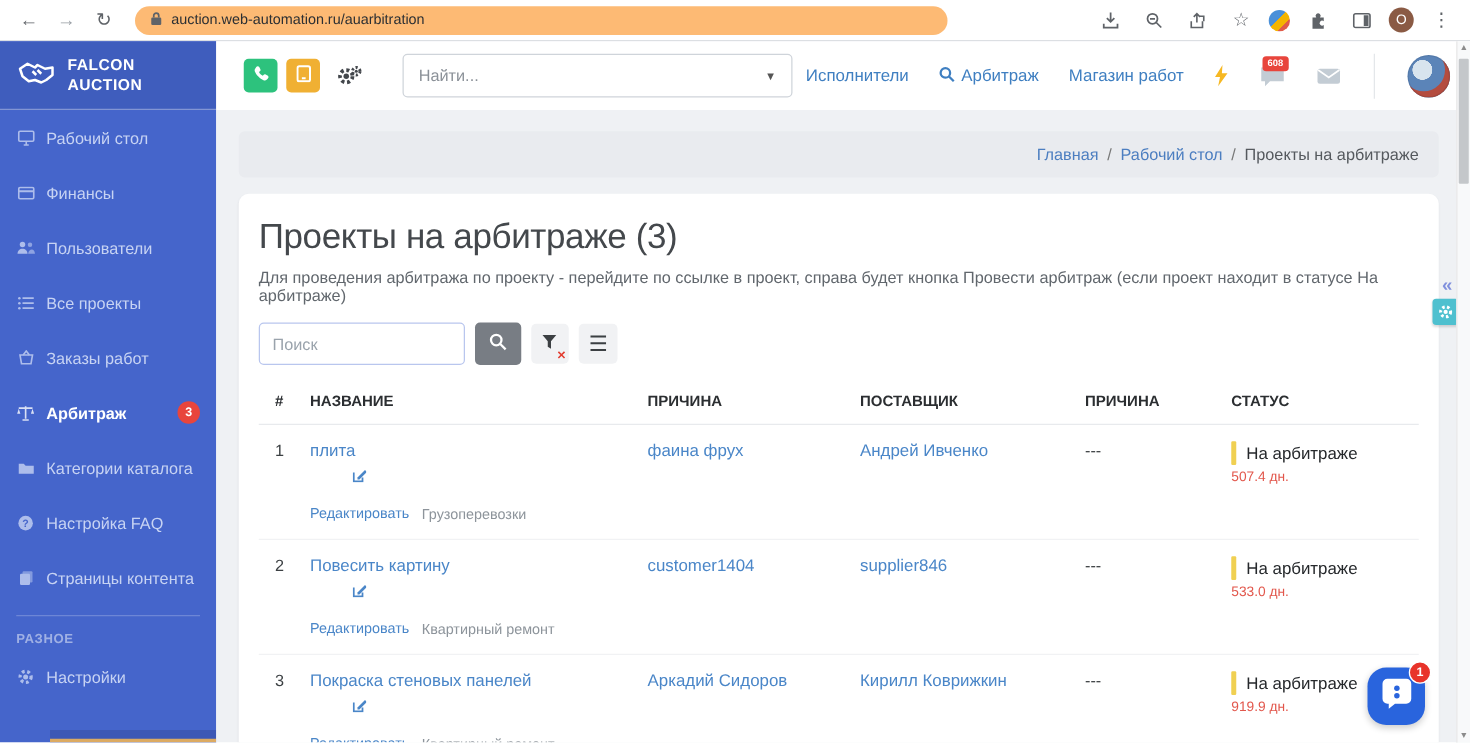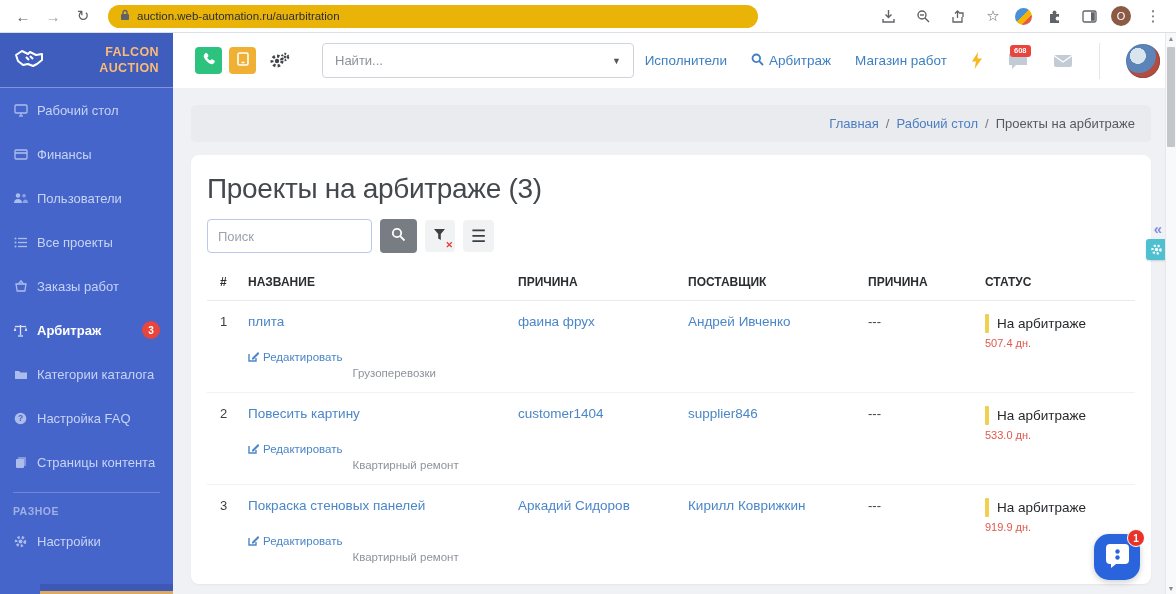--- a/index.html
+++ b/index.html
@@ -5,36 +5,36 @@
   * { margin:0; padding:0; box-sizing:border-box; }
   html,body { width:1176px; height:594px; overflow:hidden; background:#fff;
     font-family:"Liberation Sans", sans-serif; }
 
   
   .browser-bar{height:33px;display:flex;align-items:center;background:#fff;
     border-bottom:1px solid #dcdfe3;padding:0 10px;gap:4px;}
   .bico{width:26px;height:26px;display:flex;align-items:center;justify-content:center;
     color:#5f6368;font-size:15px;border-radius:50%;flex:0 0 auto;}
   .bico.dim{color:#9aa0a6;}
-  .url-pill{width:650px;height:23px;background:#eab308;border-radius:12px;display:flex;
+  .url-pill{width:650px;height:23px;background:#fdba74;border-radius:12px;display:flex;
     align-items:center;padding:0 12px;gap:7px;margin-left:8px;font-size:11.5px;color:#2b2f33;}
   .chrome-right{margin-left:auto;display:flex;align-items:center;gap:9px;}
   .ext-dot{width:17px;height:17px;border-radius:50%;
     background:linear-gradient(135deg,#4a90d9 0 45%,#f4b400 45% 70%,#e05b49 70% 100%);}
   .chrome-avatar{width:20px;height:20px;border-radius:50%;background:#8a5a44;color:#fff;
     font-size:11px;display:flex;align-items:center;justify-content:center;}
 
   
   .app{display:flex;height:561px;position:relative;}
 
   
   .sidebar{width:173px;flex:0 0 173px;background:#4565cb;position:relative;overflow:hidden;}
   .side-header{height:55px;background:#3f5dbd;display:flex;align-items:center;
     padding:0 14px;gap:10px;border-bottom:1px solid rgba(255,255,255,.35);}
-  .brand{color:#fdba74;font-size:12.5px;font-weight:bold;letter-spacing:.4px;line-height:1.3;text-align:right;flex:1;}
+  .brand{color:#ffffff;font-size:12.5px;font-weight:bold;letter-spacing:.4px;line-height:1.3;text-align:left;flex:1;}
   .side-item{height:44px;display:flex;align-items:center;padding:0 13px;gap:9px;
     color:#c7d3f3;font-size:13px;cursor:pointer;}
   .side-item .si-ico{width:15px;display:flex;justify-content:center;opacity:.8;}
   .side-item.active{color:#fff;font-weight:bold;}
   .side-badge{margin-left:auto;background:#e8453c;color:#fff;font-size:10px;font-weight:bold;
     min-width:18px;height:18px;border-radius:50%;display:flex;align-items:center;justify-content:center;}
   .side-divider{border-top:1px solid rgba(255,255,255,.22);margin:8px 13px 0;}
   .side-section{padding:12px 13px 2px;font-size:10.5px;font-weight:bold;color:#9fb0e4;letter-spacing:.5px;}
   .side-bottom-strip{position:absolute;bottom:0;left:40px;width:133px;height:10px;
     background:#3d58b5;border-bottom:3px solid #dcaa62;}
@@ -84,21 +84,21 @@
 
   .tbl{margin-top:16px;}
   .tbl-head,.tbl-row{display:grid;grid-template-columns:28px 270px 170px 180px 117px 1fr;
     padding-left:13px;align-items:start;}
   .tbl-head{font-size:12px;font-weight:bold;color:#2b2e31;padding-bottom:11px;padding-top:6px;
     border-bottom:1px solid #e8eaed;}
   .tbl-row{padding-top:13px;padding-bottom:13px;border-bottom:1px solid #f1f2f4;font-size:13px;color:#3c4043;}
   .tbl-row:last-child{border-bottom:none;}
   .cell-link{color:#4a86c8;font-size:13.5px;cursor:pointer;text-decoration:none;}
   .name-sub{margin-top:6px;display:flex;align-items:center;gap:10px;}
-  .edit-link{color:#4a86c8;font-size:11.5px;display:flex;align-items:center;gap:4px;cursor:pointer;}
+  .edit-link{color:#4a86c8;font-size:11.5px;display:flex;align-items:center;gap:16px;cursor:pointer;flex-direction:column;}
   .cat-label{color:#8d949b;font-size:11.5px;margin-top:32px;}
   .status-line{display:flex;align-items:center;gap:8px;}
   .status-bar{width:4px;height:19px;background:#f0d052;border-radius:1px;}
   .status-text{font-size:13.5px;color:#26292c;}
   .status-days{margin-top:4px;font-size:11px;color:#e2574c;}
 
   .edge-collapse{position:absolute;top:188px;right:14px;color:#8090dd;font-size:15px;
     font-weight:bold;cursor:pointer;line-height:1;}
   .edge-widget{position:absolute;top:206px;right:9px;width:21px;height:21px;background:#4ec0cf;
     border-radius:3px;display:flex;align-items:center;justify-content:center;cursor:pointer;
@@ -366,20 +366,21 @@
     <div class="breadcrumb">
       <span class="bc-link">Главная</span>
       <span>/</span>
       <span class="bc-link">Рабочий стол</span>
       <span>/</span>
       <span class="bc-current">Проекты на арбитраже</span>
     </div>
 
     <div class="card">
       <div class="page-title">Проекты на арбитраже (3)</div>
+      <div class="page-subtitle">Для проведения арбитража по проекту - перейдите по ссылке в проект, справа будет кнопка Провести арбитраж (если проект находит в статусе На арбитраже)</div>
 
       <div class="toolbar">
         <input class="filter-input" placeholder="Поиск" style="">
         <button class="btn-search">
           <span>
             <svg width="15" height="15" viewBox="0 0 15 15">
                 <circle cx="6" cy="6" r="4.2" fill="none" stroke="#fff" stroke-width="1.8"></circle>
                 <line x1="9.2" y1="9.2" x2="13.5" y2="13.5" stroke="#fff" stroke-width="1.8"></line>
               </svg>
           </span>

